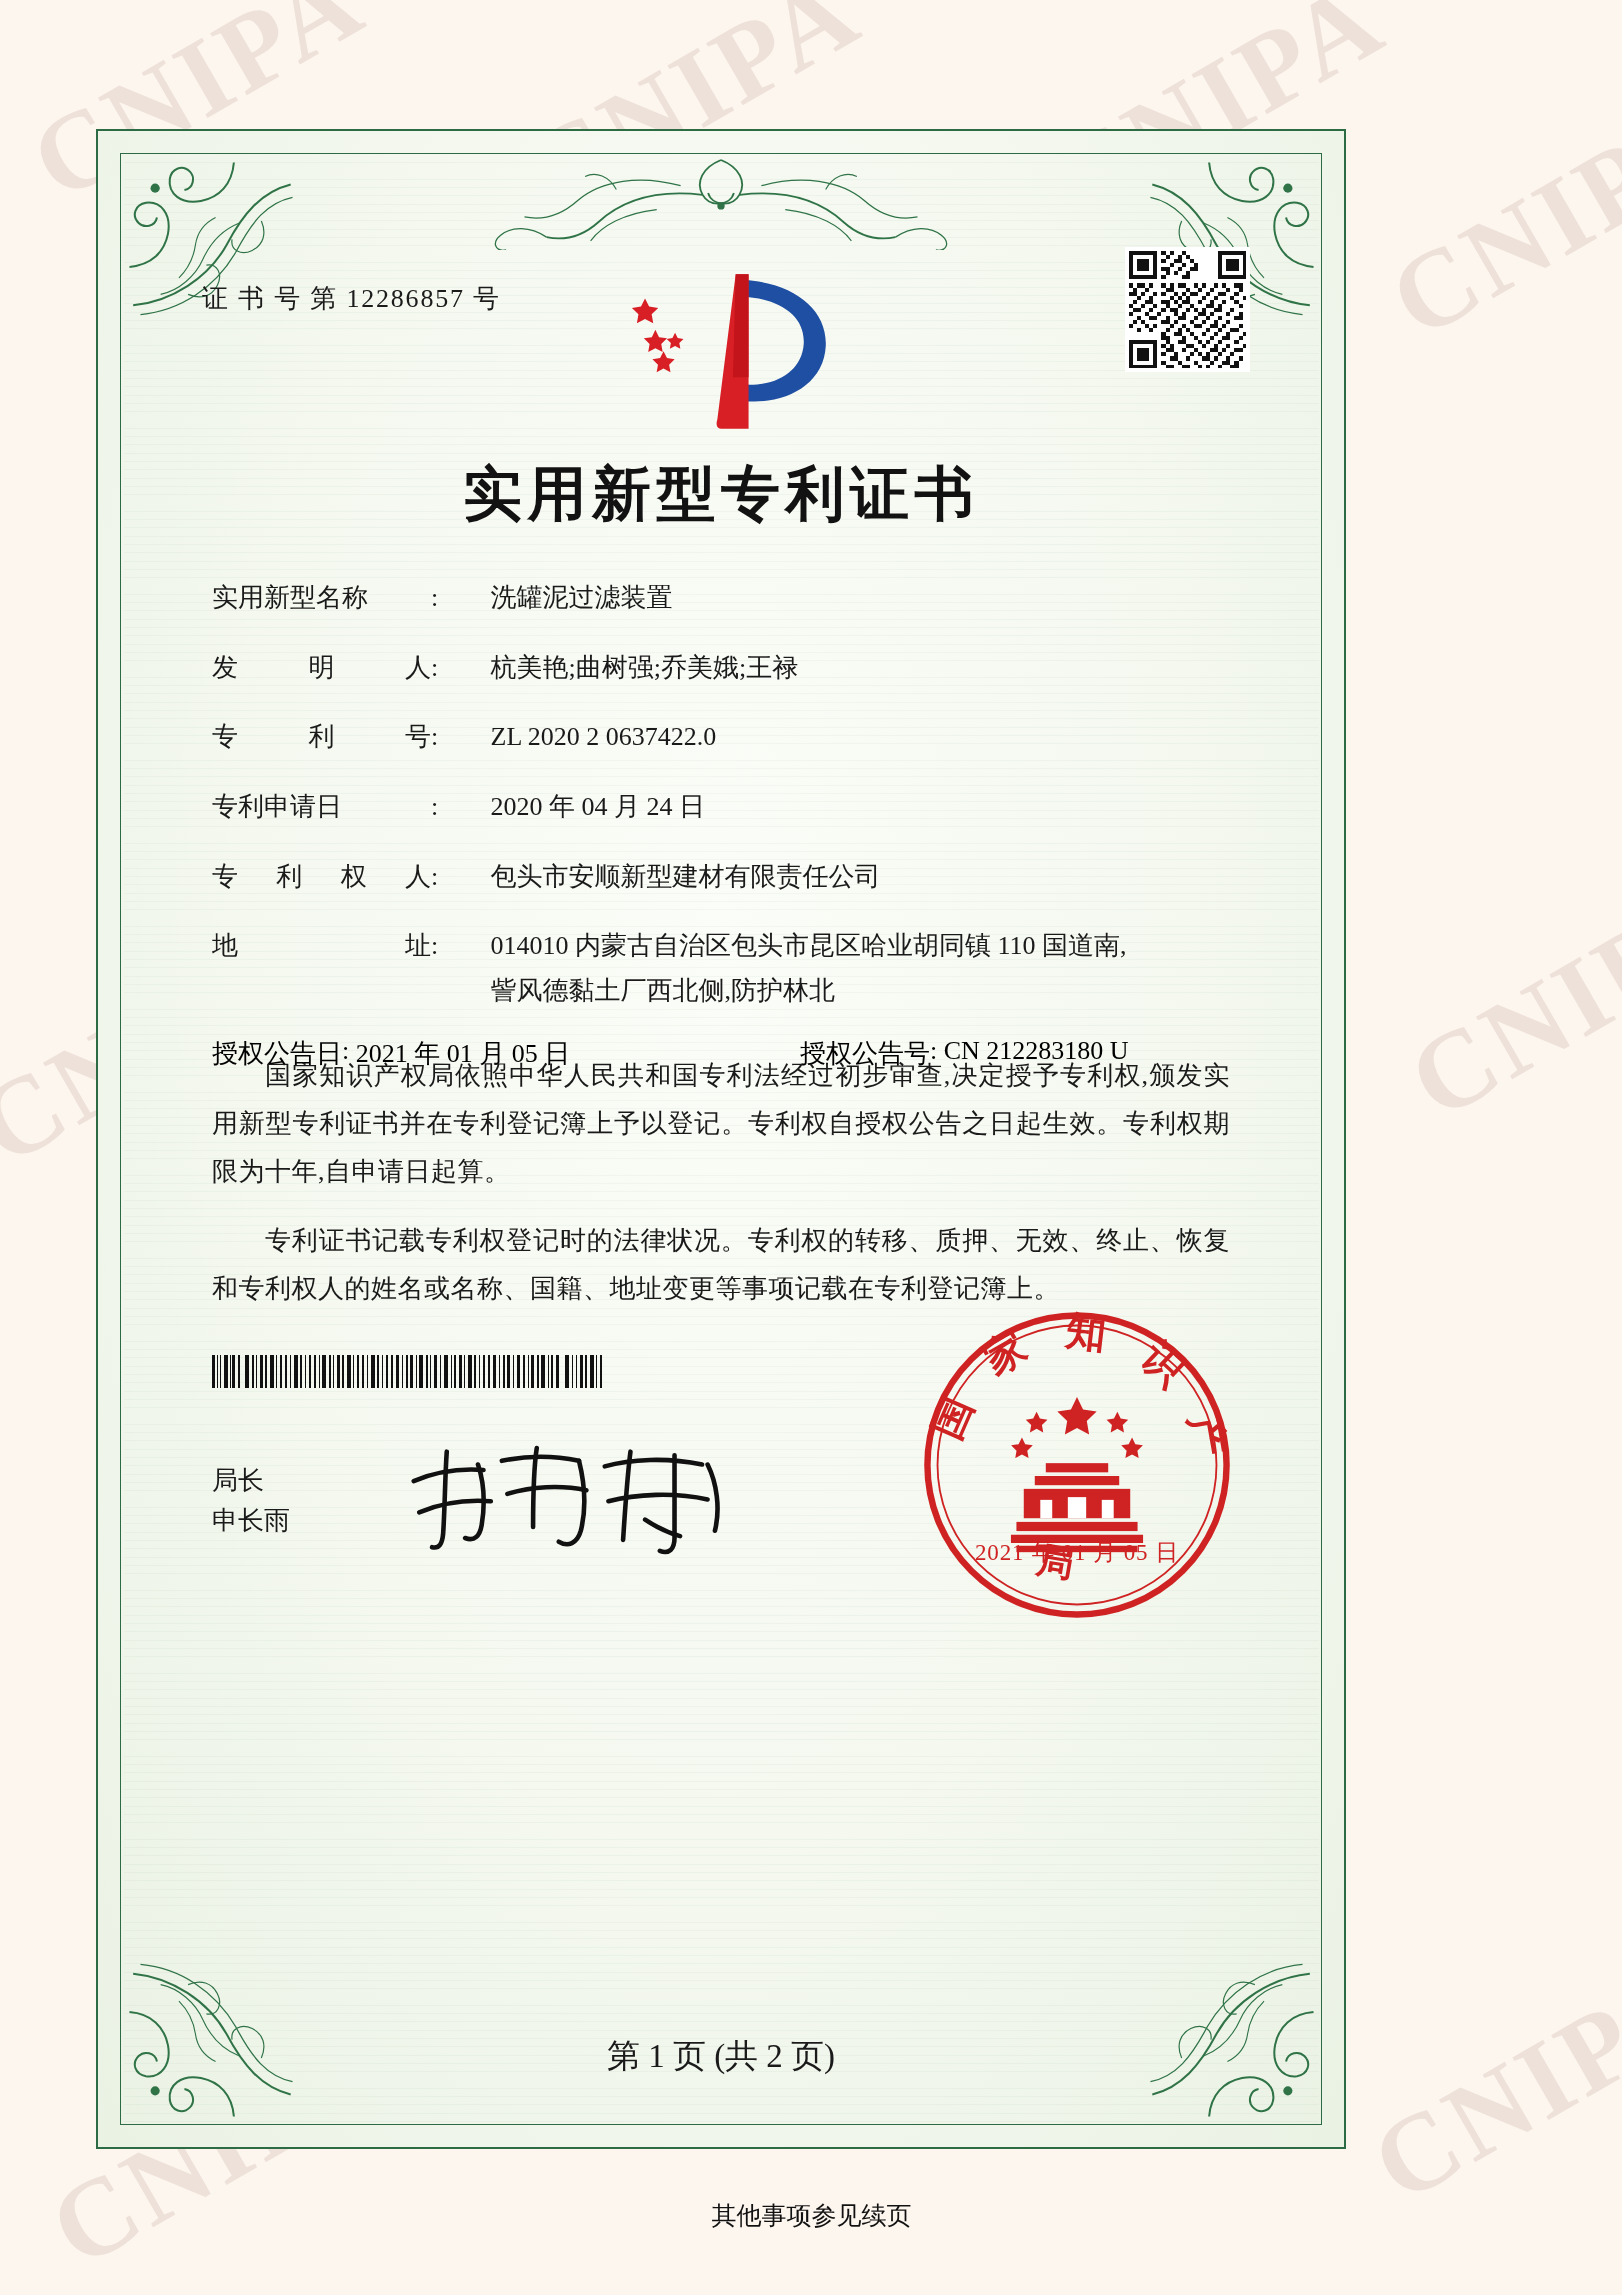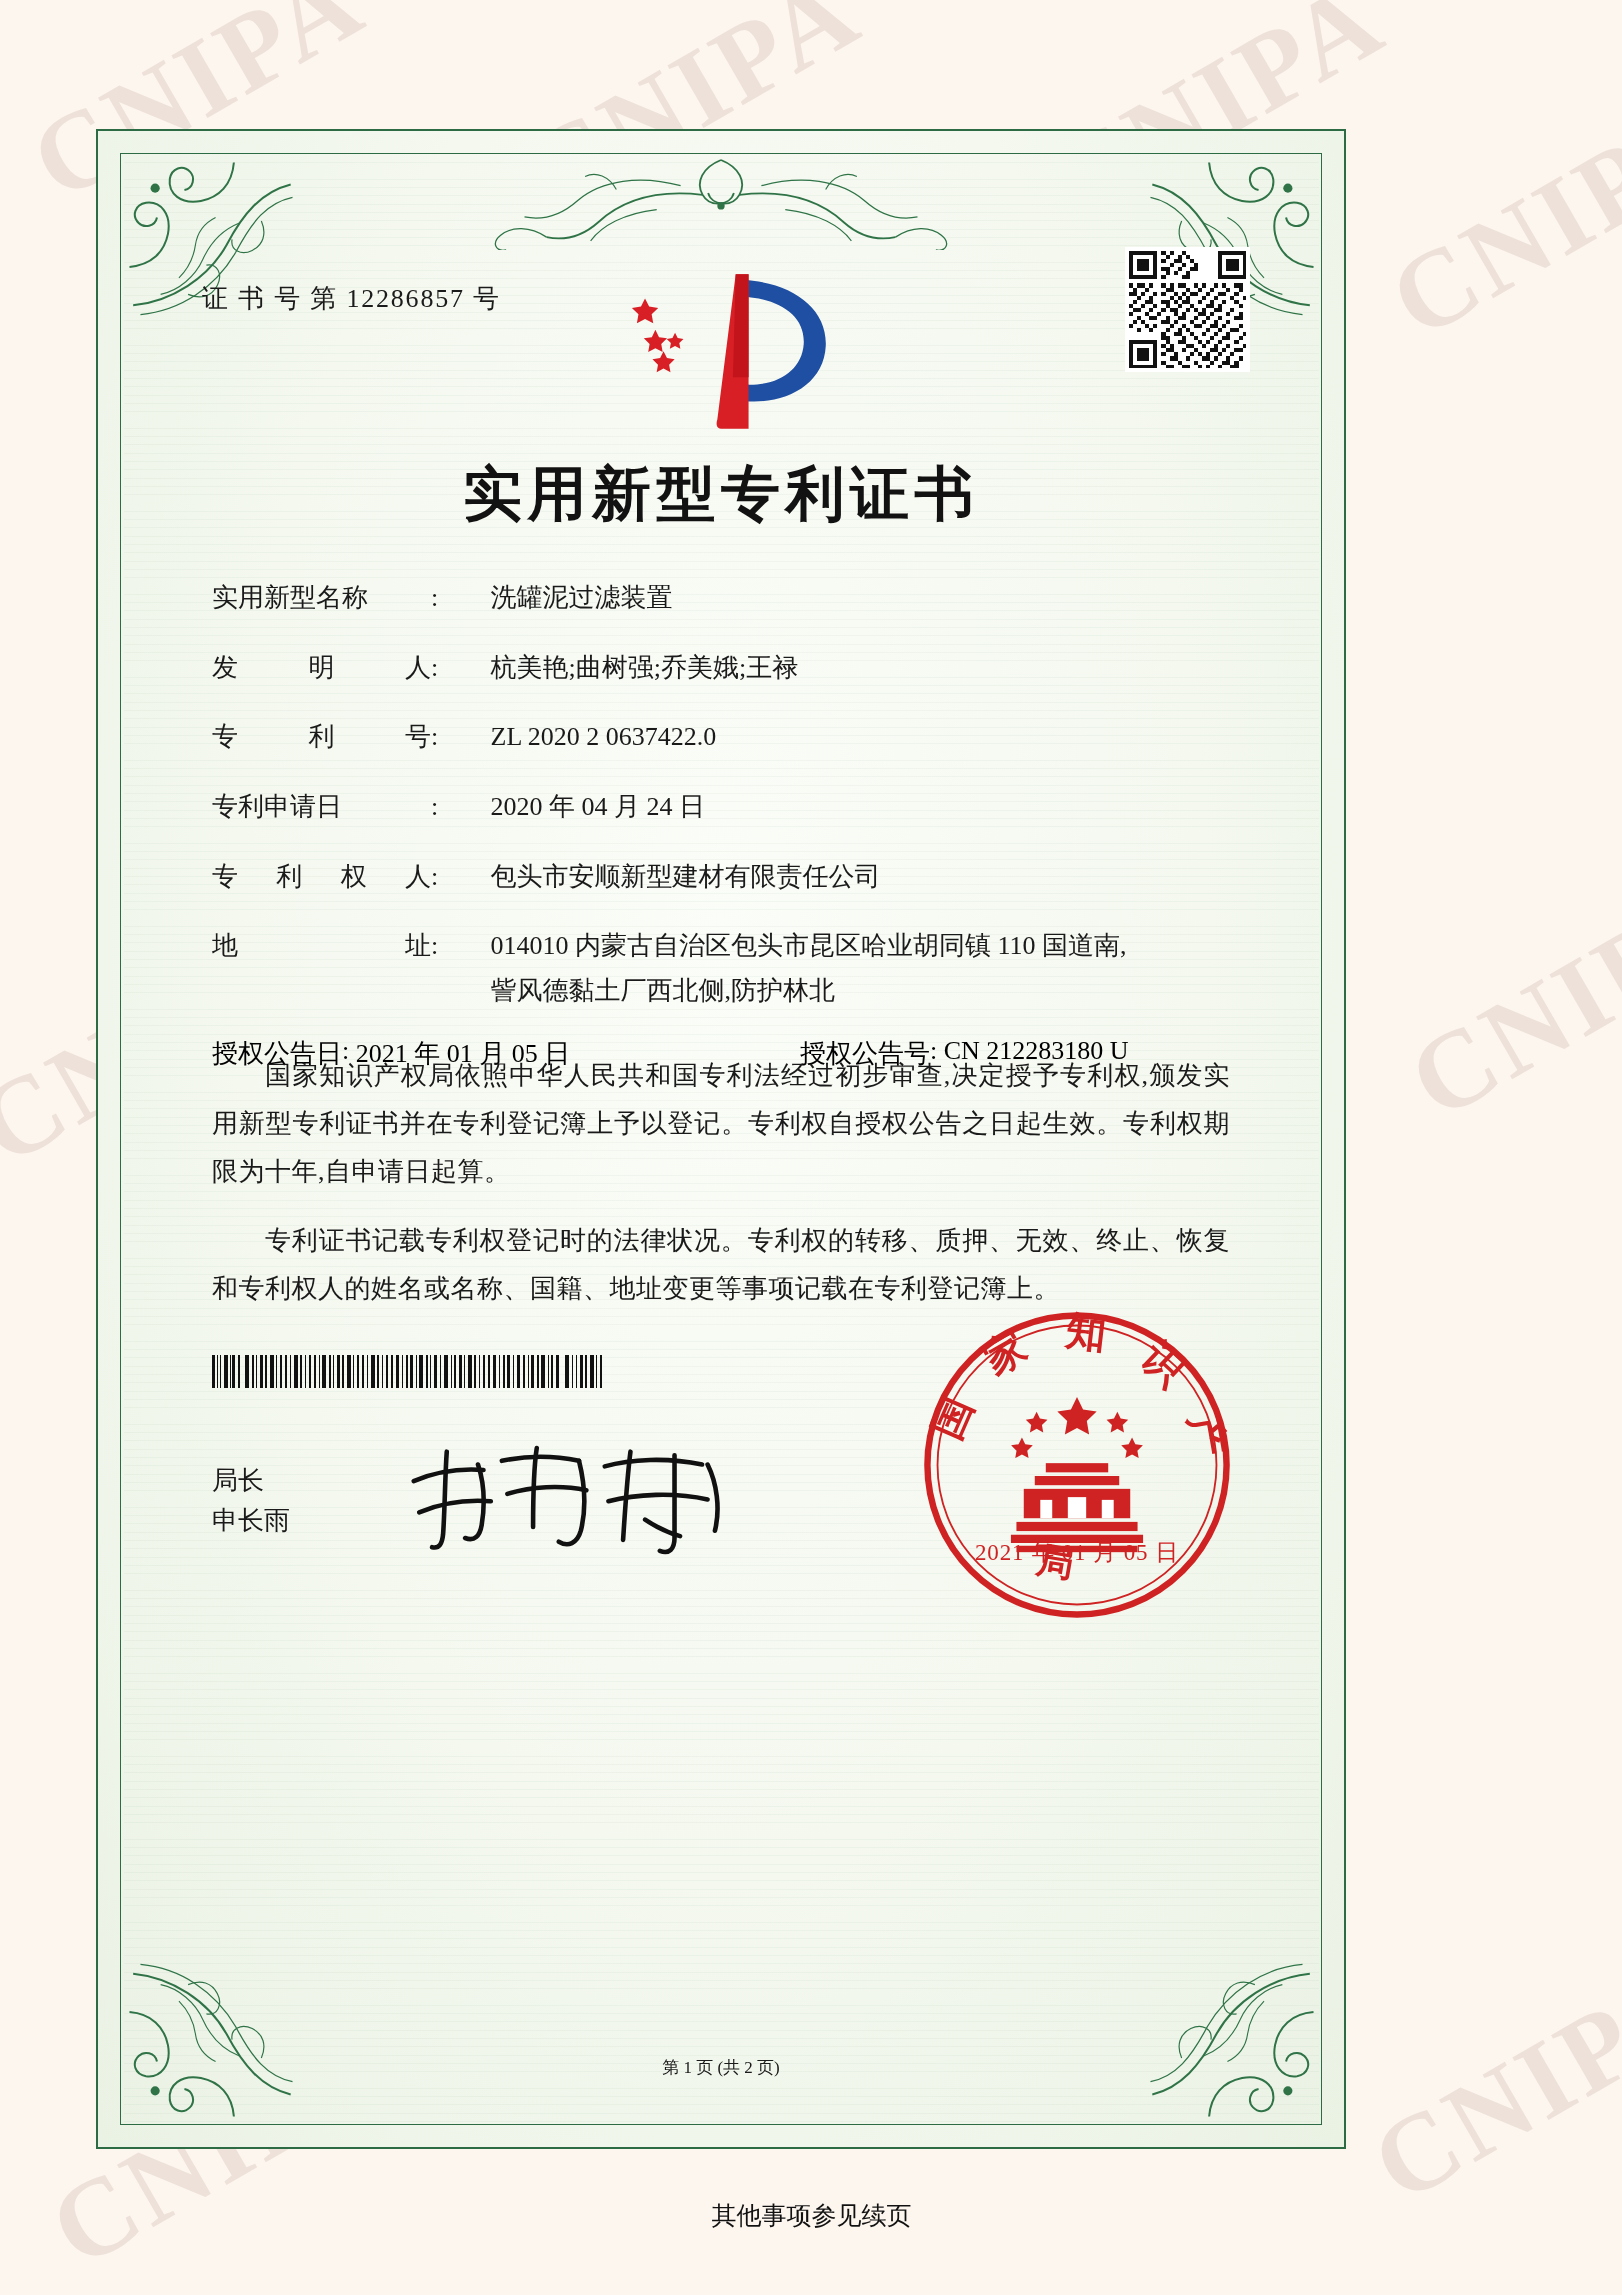--- a/index.html
+++ b/index.html
@@ -230,21 +230,21 @@
     color: #cf2222;
     letter-spacing: 0.9px;
   }
 
   
   .page-no {
     position: absolute;
     left: 0; right: 0;
     bottom: 70px;
     text-align: center;
-    font-size: 17px;
+    font-size: 33px;
     color: #1a1a1a;
   }
   .tail-note {
     position: absolute;
     left: 0; right: 0;
     top: 2199px;
     text-align: center;
     font-size: 25px;
     color: #111;
     z-index: 3;

